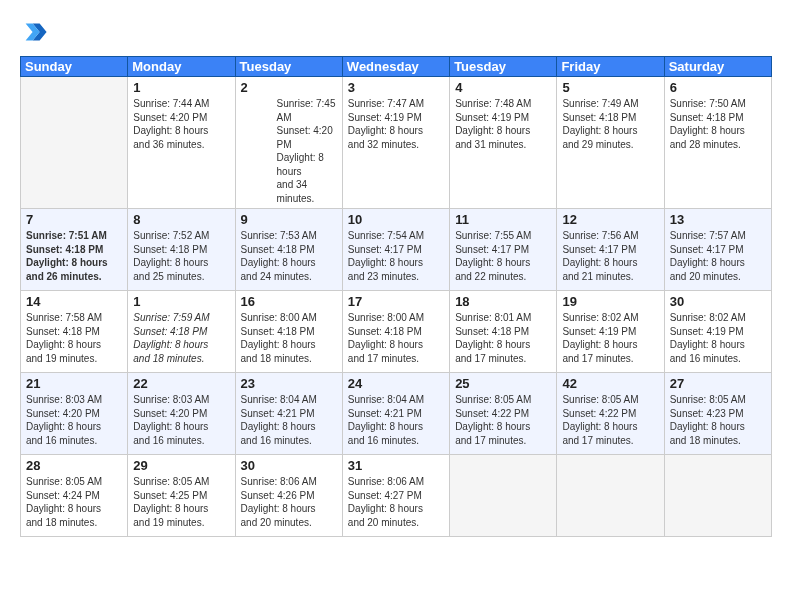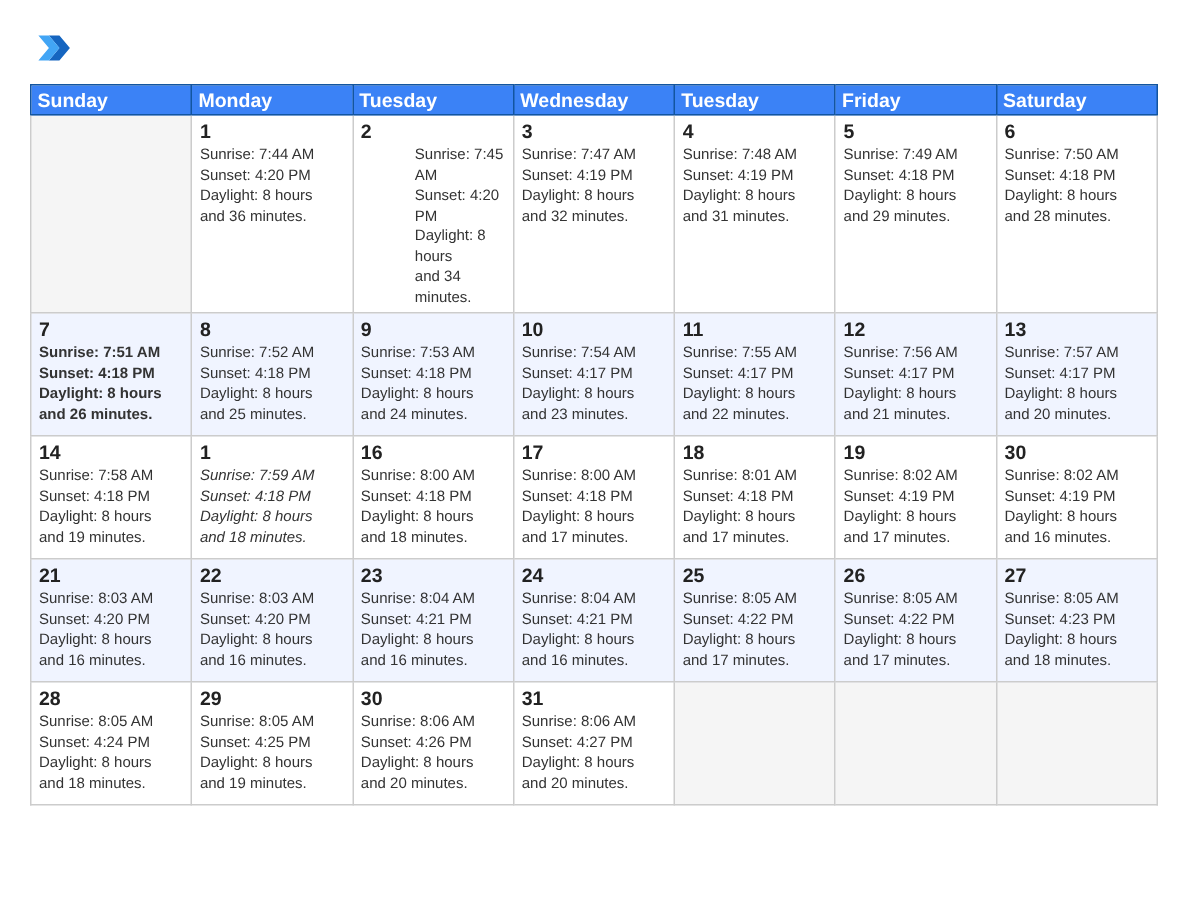--- a/index.html
+++ b/index.html
@@ -308,21 +308,21 @@
 and 16 minutes.</div>
           </td>
           <td>
             <span class="day-number">25</span>
             <div class="day-info" style="white-space: pre-line;">Sunrise: 8:05 AM
 Sunset: 4:22 PM
 Daylight: 8 hours
 and 17 minutes.</div>
           </td>
           <td>
-            <span class="day-number">26</span>
+            <span class="day-number">42</span>
             <div class="day-info" style="white-space: pre-line;">Sunrise: 8:05 AM
 Sunset: 4:22 PM
 Daylight: 8 hours
 and 17 minutes.</div>
           </td>
           <td>
             <span class="day-number">27</span>
             <div class="day-info" style="white-space: pre-line;">Sunrise: 8:05 AM
 Sunset: 4:23 PM
 Daylight: 8 hours

